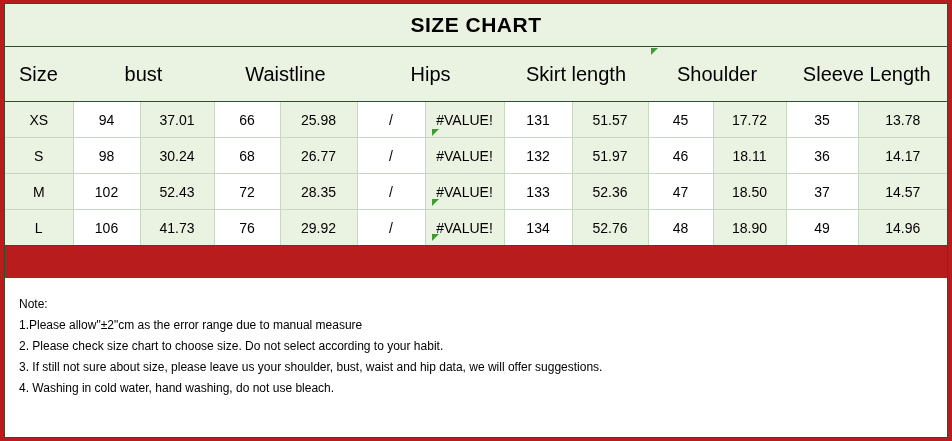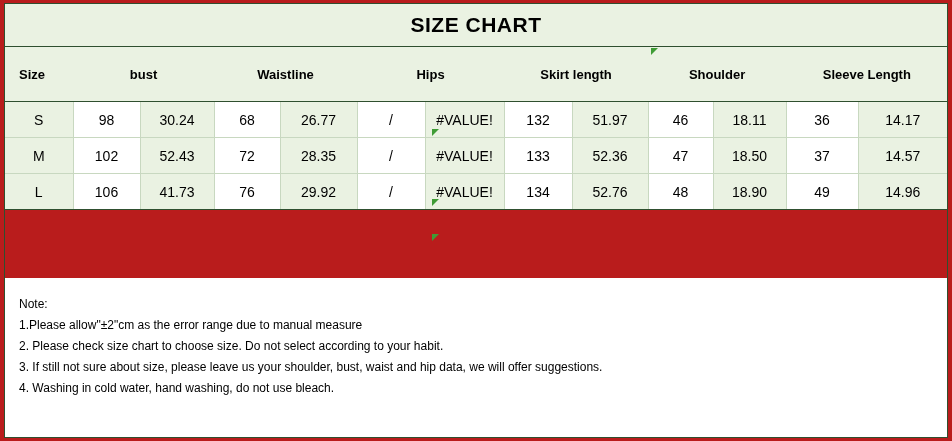--- a/index.html
+++ b/index.html
@@ -62,22 +62,22 @@
     padding: 0;
     text-align: center;
     vertical-align: middle;
     font-size: 13px;
     color: #000;
     background: #ffffff;
   }
   table.chart tr.header-row th {
     height: 54px;
     background: #eaf2e2;
-    font-size: 13px;
-    font-weight: bold;
+    font-size: 20px;
+    font-weight: normal;
     border-left: 1px solid #eaf2e2;
     border-right: 1px solid #eaf2e2;
     border-top: none;
     border-bottom: 1px solid #2f4f2f;
   }
   table.chart tr.header-row th.first {
     border-left: none;
     text-align: left;
     padding-left: 14px;
   }
@@ -164,20 +164,35 @@
         <tr class="header-row">
       <th class="first">Size</th>
       <th colspan="2">bust</th>
       <th colspan="2">Waistline</th>
       <th colspan="2">Hips</th>
       <th colspan="2">Skirt length</th>
       <th colspan="2">Shoulder</th>
       <th colspan="2" class="last">Sleeve Length</th>
     </tr>
 
+    <tr class="data-row">
+      <td class="green firstcol">XS</td>
+      <td>94</td>
+      <td class="green">37.01</td>
+      <td>66</td>
+      <td class="green">25.98</td>
+      <td>/</td>
+      <td class="green">#VALUE!</td>
+      <td>131</td>
+      <td class="green">51.57</td>
+      <td>45</td>
+      <td class="green">17.72</td>
+      <td>35</td>
+      <td class="green lastcol">13.78</td>
+    </tr>
 
     <tr class="data-row">
       <td class="green firstcol">S</td>
       <td>98</td>
       <td class="green">30.24</td>
       <td>68</td>
       <td class="green">26.77</td>
       <td>/</td>
       <td class="green">#VALUE!</td>
       <td>132</td>

